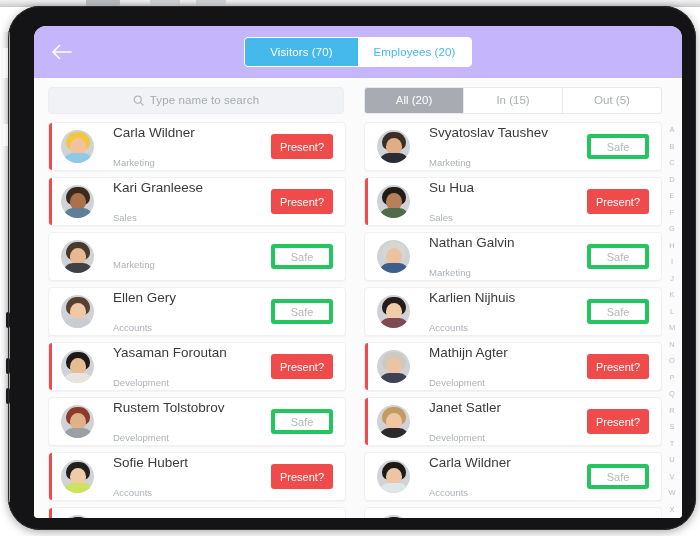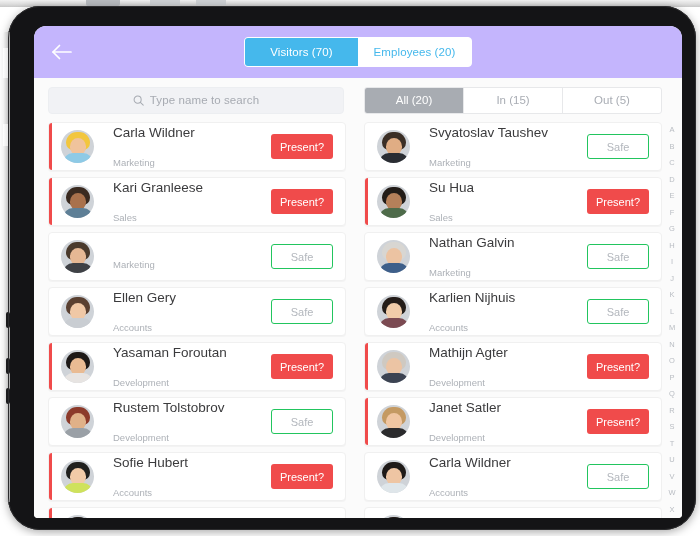--- a/index.html
+++ b/index.html
@@ -305,21 +305,21 @@
     justify-content: center;
     cursor: pointer;
     user-select: none;
   }
   .action.present {
     background: #f04b4b;
     color: #ffffff;
   }
   .action.safe {
     background: #ffffff;
-    border: 1px solid #22c55e;
+    border: 4px solid #22c55e;
     color: #b3b7bd;
   }
 
   
   .alpha {
     position: absolute;
     right: 2px; top: 0;
     width: 16px;
     height: 440px;
     display: flex;

